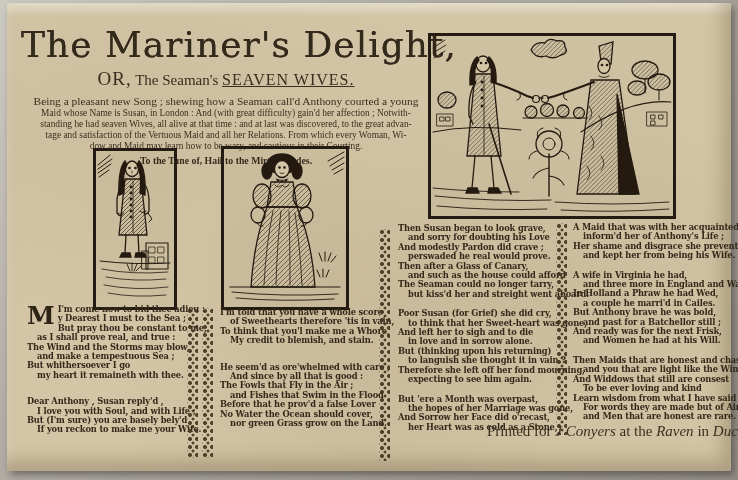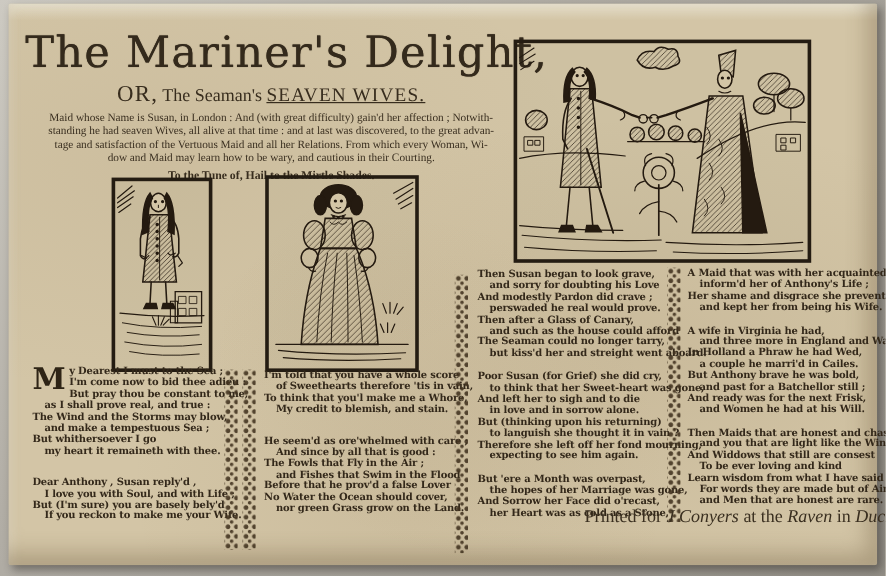--- a/index.html
+++ b/index.html
@@ -46,20 +46,21 @@
 </head>
 <body>
 
 <div class="stage">
   <div class="paper">
 
     <div class="hdr">
       <div class="title">The Mariner's Delight,</div>
       <div class="orline"><span class="big">OR,</span><span> The Seaman's </span><span class="caps">SEAVEN WIVES.</span></div>
       <div class="argument">
+        <div class="argline arg-big">Being a pleasant new Song ;  shewing how a Seaman call'd Anthony courted a young</div>
         <div class="argline">Maid whose Name is Susan, in London :  And (with great difficulty)  gain'd her affection ;  Notwith-</div>
         <div class="argline">standing he had seaven Wives, all alive at that time :  and at last was discovered, to the great advan-</div>
         <div class="argline">tage and satisfaction of the Vertuous Maid and all her Relations.   From which every Woman,  Wi-</div>
         <div class="argline">dow and Maid may learn how to be wary, and cautious in their Courting.</div>
       </div>
       <div class="tune">To the Tune of, Hail to the Mirtle Shades.</div>
     </div>
 
     <div class="cutframe" style="left:86px;top:145px;width:84px;height:162px;" aria-label="woodcut of a long-haired seaman standing before houses">
       <svg width="78" height="156" viewBox="0 0 78 156" xmlns="http://www.w3.org/2000/svg">
@@ -201,22 +202,22 @@
           <path d="M4 160 q60 6 116 4 M124 166 q60 4 114 0 M6 170 q56 5 110 3 M130 174 q54 3 108 -1" stroke-width="0.9"></path>
           <path d="M2 152 q40 4 86 4" stroke-width="0.9"></path>
         </g>
       </svg>
     </div>
 
     <div class="col" style="left:20px;top:302px;width:158px;">
       <div class="stanza gapbig">
         <div>
             <span class="dropcap">M</span>
+            <div class="vline ind">I'm come now to bid thee adieu :</div>
             <div class="vline">y Dearest I must to the Sea ;</div>
-            <div class="vline ind">I'm come now to bid thee adieu :</div>
             <div class="vline">But pray thou be constant to me,</div>
             <div class="vline ind">as I shall prove real, and true :</div>
             <div class="vline">The Wind and the Storms may blow,</div>
             <div class="vline ind">and make a tempestuous Sea ;</div>
             <div class="vline">But whithersoever I go</div>
             <div class="vline ind">my heart it remaineth with thee.</div>
           </div>
       </div>
       <div class="stanza">
         <div>

